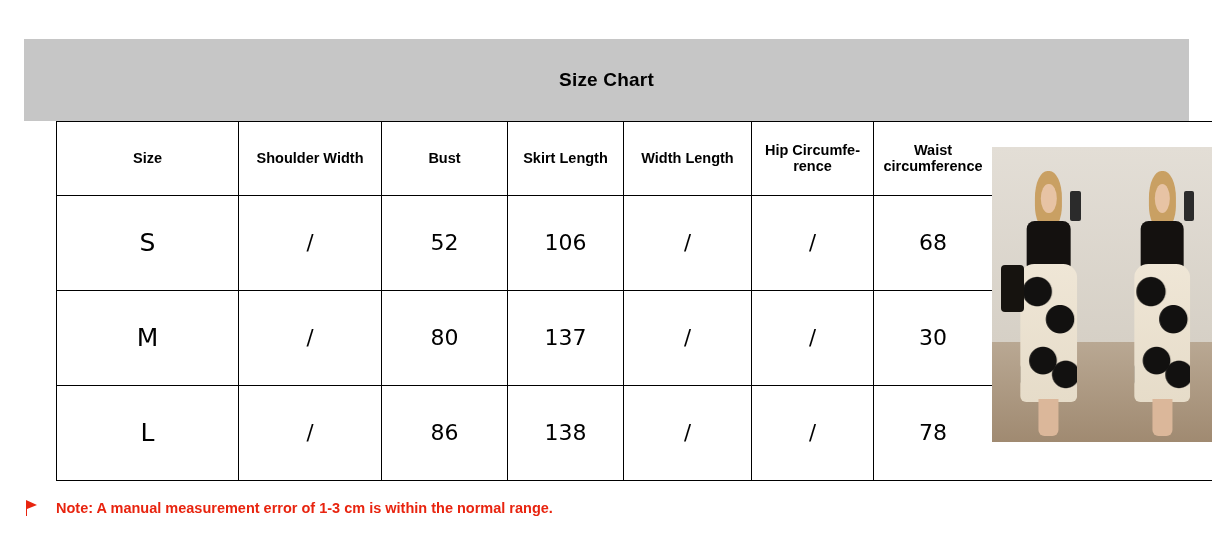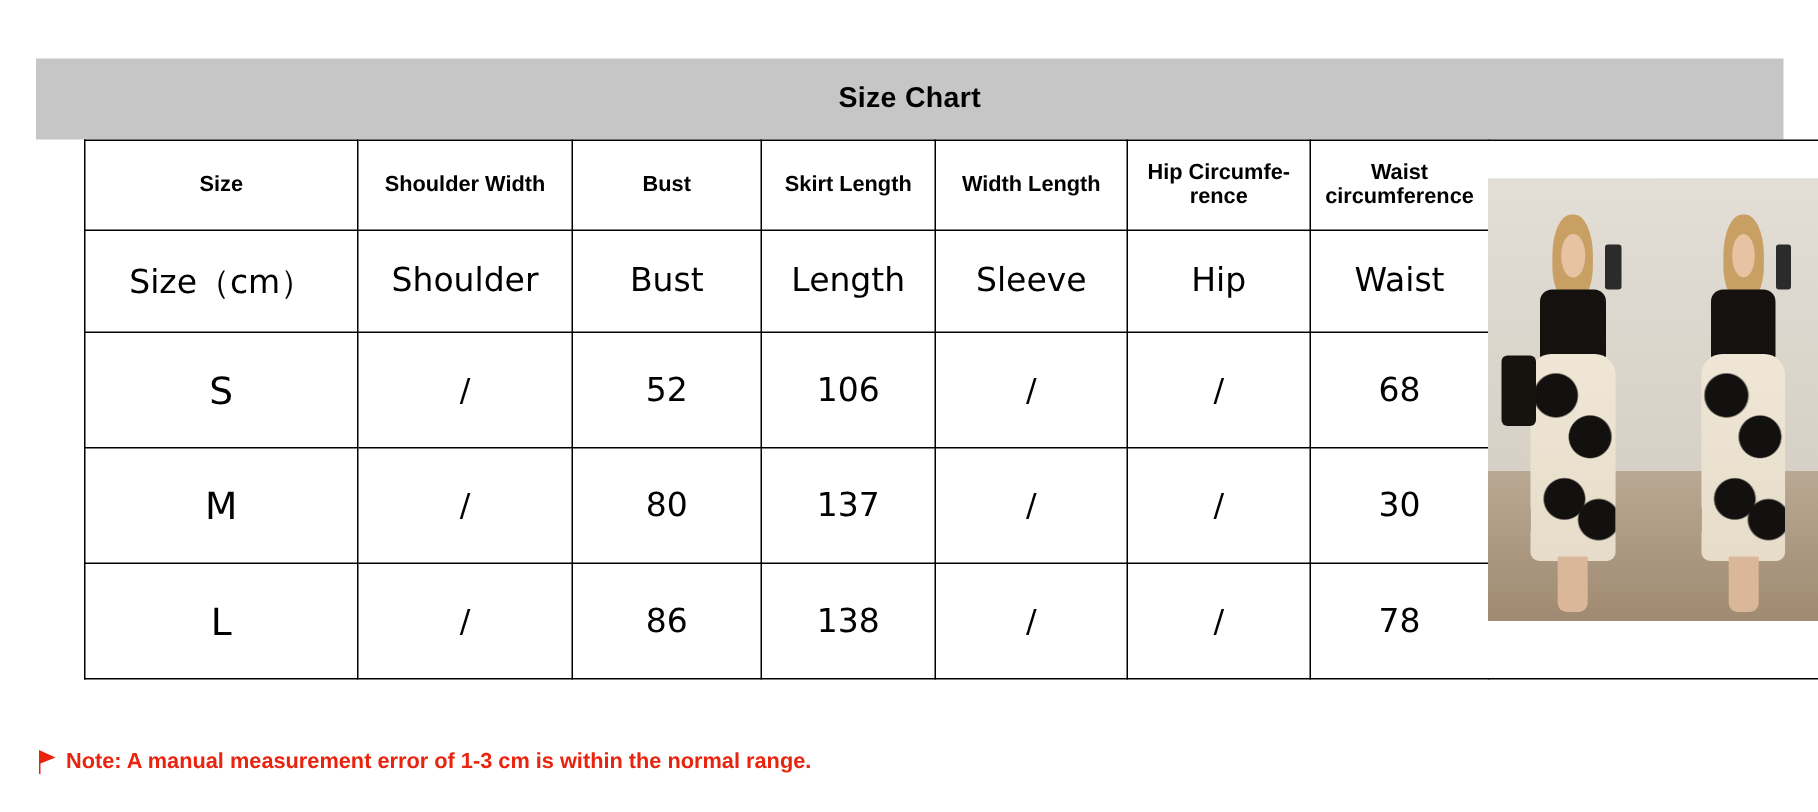--- a/index.html
+++ b/index.html
@@ -17,21 +17,21 @@
     overflow: hidden;
   }
   .chart-wrap {
     position: absolute;
     left: 24px;
     top: 39px;
     width: 1165px;
     height: 430px;
   }
   .chart-title {
-    height: 54px;
+    height: 82px;
     background: #c6c6c6;
     display: flex;
     align-items: center;
     justify-content: center;
     font-size: 19px;
     font-weight: bold;
     color: #000;
     letter-spacing: .2px;
   }
   .grid {
@@ -176,21 +176,21 @@
     position: absolute; right: 22%; top: 15%;
     width: 9%; height: 10%;
     background: #2b2b2b; border-radius: 2px;
   }
   .note {
     position: absolute;
     left: 24px;
     top: 500px;
     display: flex;
     align-items: center;
-    gap: 6px;
+    gap: 18px;
   }
   .note-flag {
     position: relative;
     width: 14px;
     height: 16px;
   }
   .note-flag svg { display: block; }
   .note-text {
     font-size: 14.5px;
     color: #e8240f;
@@ -222,29 +222,20 @@
           </colgroup>
           <tbody>
             <tr class="head-en">
               <td>Size</td>
               <td>Shoulder Width</td>
               <td>Bust</td>
               <td>Skirt Length</td>
               <td>Width Length</td>
               <td>Hip Circumfe-rence</td>
               <td>Waist circumference</td>
-            </tr>
-            <tr class="head-cm">
-              <td>Size（cm）</td>
-              <td>Shoulder</td>
-              <td>Bust</td>
-              <td>Length</td>
-              <td>Sleeve</td>
-              <td>Hip</td>
-              <td>Waist</td>
             </tr>
 
             <tr class="data">
               <td class="sizecell">S</td>
               <td class="slash">/</td>
               <td>52</td>
               <td>106</td>
               <td class="slash">/</td>
               <td class="slash">/</td>
               <td>68</td>

